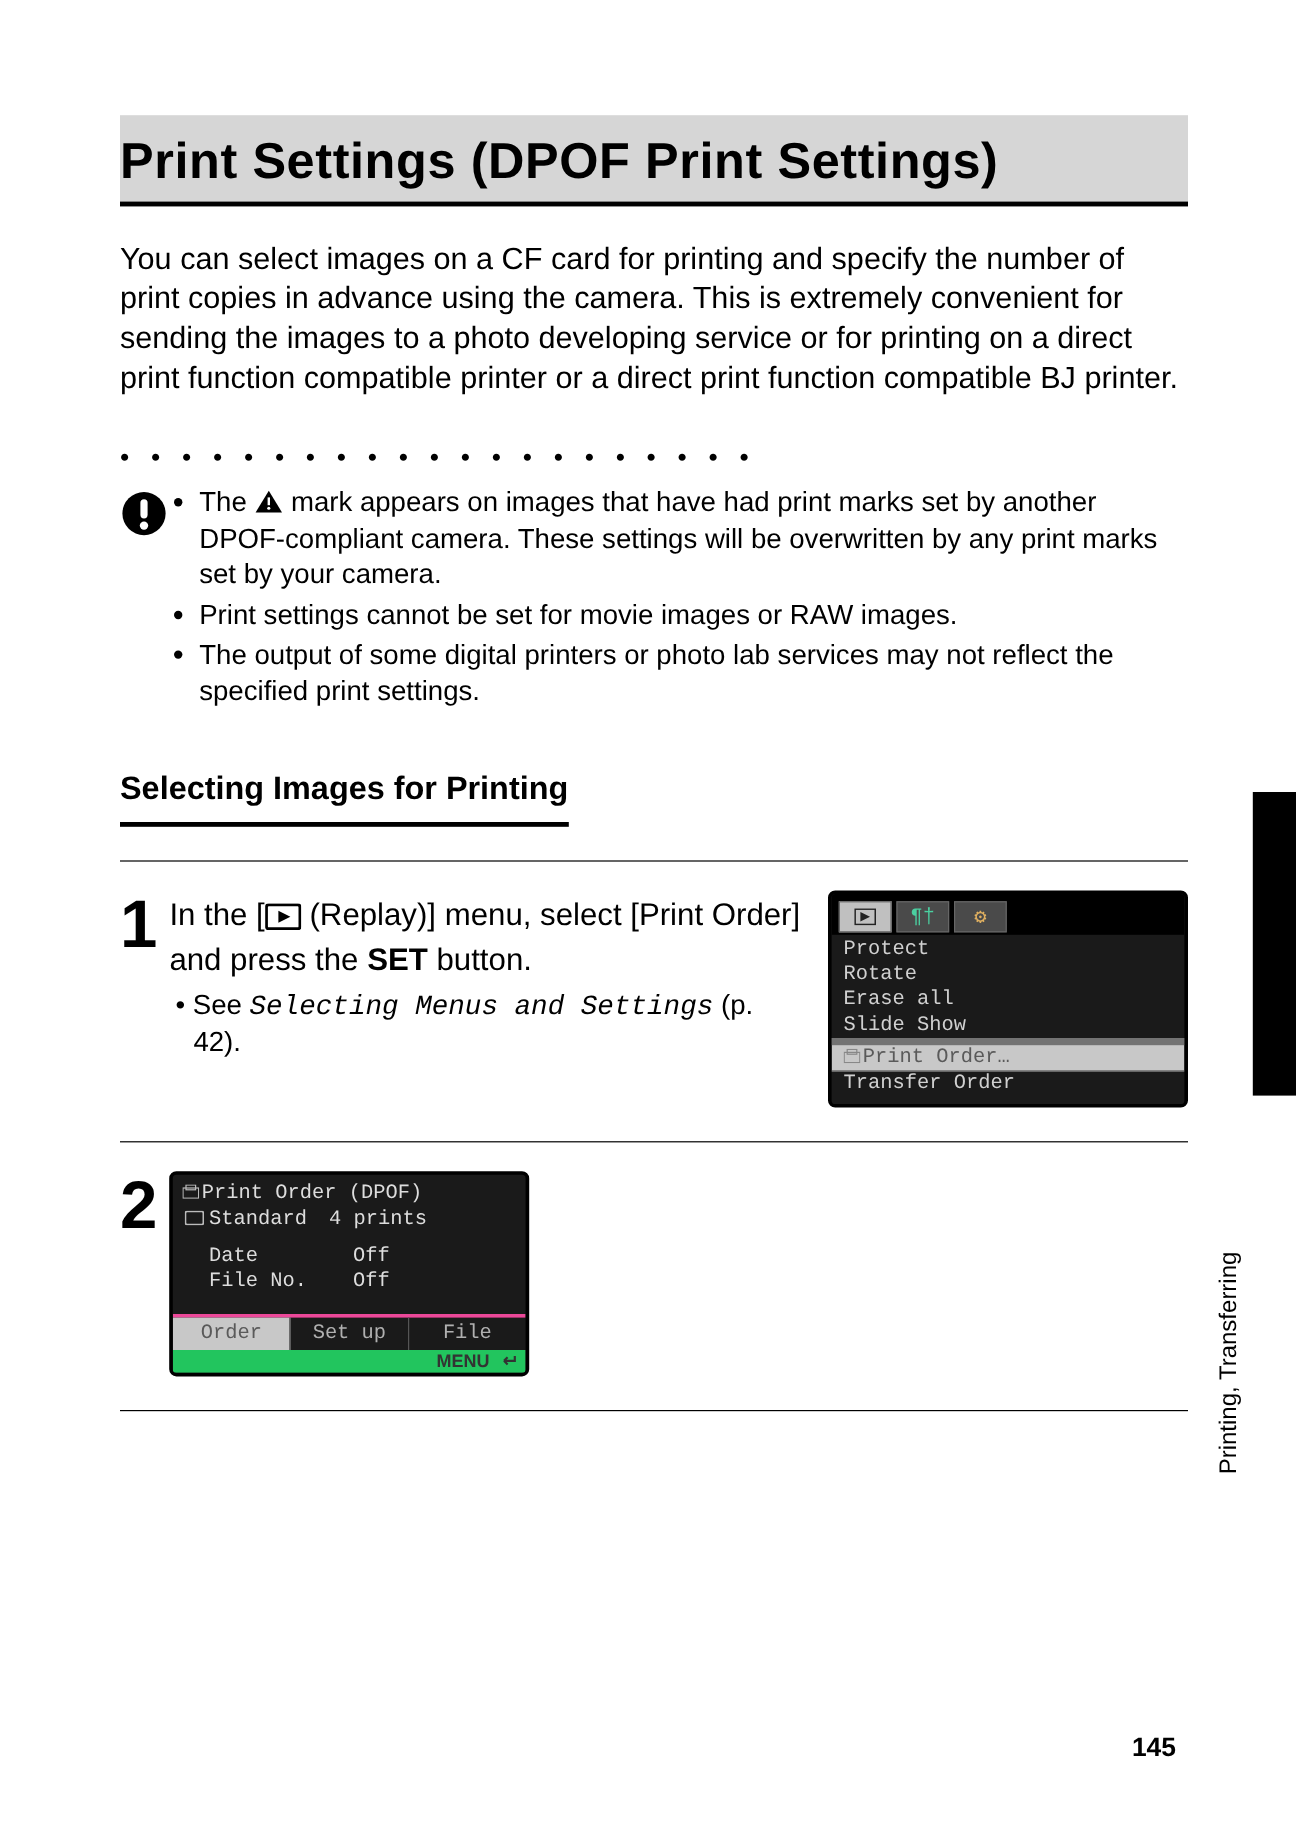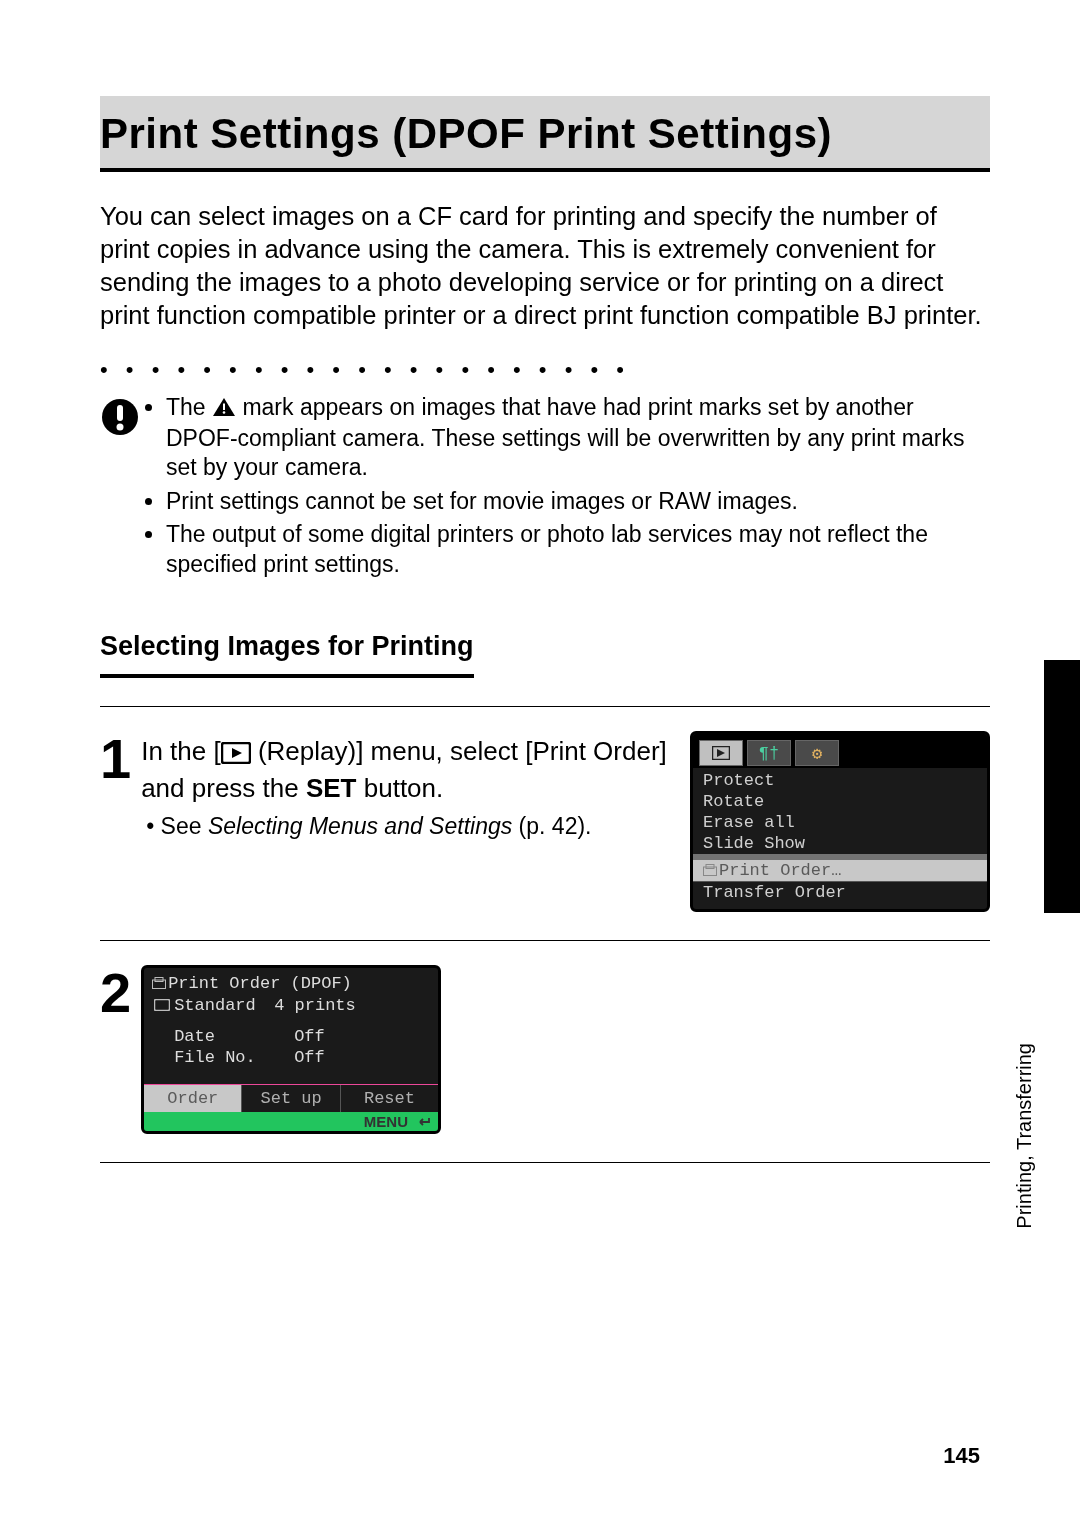--- a/index.html
+++ b/index.html
@@ -26,21 +26,21 @@
   .title-block h1, .title-block .h1 {
     margin: 0;
     padding: 4px 0 10px 0;
     font-size: 42px;
     font-weight: 800;
     letter-spacing: 0.5px;
   }
   .intro {
     font-size: 25.5px;
     line-height: 1.3;
-    margin-bottom: 24px;
+    margin-bottom: 35px;
   }
   .dots {
     letter-spacing: 6px;
     color: #000;
     font-size: 22px;
     margin: 6px 0 10px 0;
   }
   .caution-row {
     display: flex;
     align-items: flex-start;
@@ -106,20 +106,21 @@
     padding-top: 4px;
   }
   .step-body .sub {
     font-size: 23px;
     margin-top: 8px;
     padding-left: 20px;
     text-indent: -15px;
   }
   .step-body .sub .italic {
     font-style: italic;
+    font-family: Liberation Mono, monospace;
   }
   .strong { font-weight: 700; }
   .replay-icon-inline {
     display: inline-block;
     vertical-align: -4px;
   }
   .replay-icon-inline svg {
     width: 30px;
     height: 22px;
   }
@@ -201,21 +202,21 @@
     width: 16px; height: 12px;
     vertical-align: -1px;
     margin-right: 4px;
     stroke: #bbb;
     fill: none;
   }
   .po-spacer { height: 10px; }
   .po-body { padding: 0 0 6px 0; }
   .po-btnrow {
     display: flex;
-    border-top: 1px solid #ec4899;
+    border-top: 3px solid #ec4899;
   }
   .po-btn {
     flex: 1;
     text-align: center;
     padding: 4px 0;
     color: #b0b0b0;
     border-right: 1px solid #555;
   }
   .po-btn:last-child { border-right: none; }
   .po-btn.sel {
@@ -373,21 +374,21 @@
           </div>
           <div class="po-row">
             <span class="k" style="padding-left:20px">File No.</span>
             <span class="v">Off</span>
           </div>
           <div class="po-spacer"></div>
         </div>
         <div class="po-btnrow" id="po-btn-row">
             <div class="po-btn sel">Order</div>
             <div class="po-btn">Set up</div>
-            <div class="po-btn">Reset</div>
+            <div class="po-btn">File</div>
           </div>
         <div class="po-menubar">
           <span>MENU</span>
           <span><svg viewBox="0 0 14 10">
                 <path d="M13 1 V5 H4 M4 5 L7 2 M4 5 L7 8" fill="none" stroke="#333" stroke-width="1.8"></path>
               </svg></span>
         </div>
       </div>
     </div>
 

